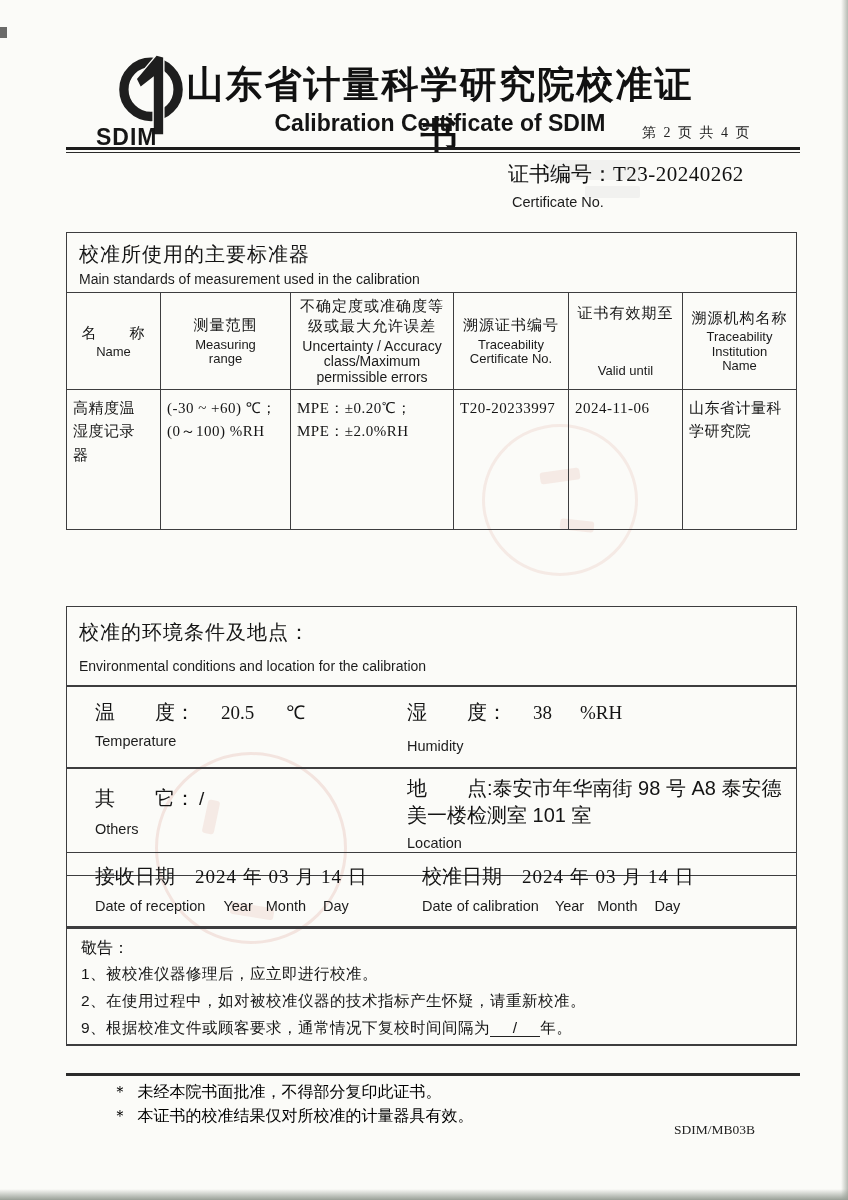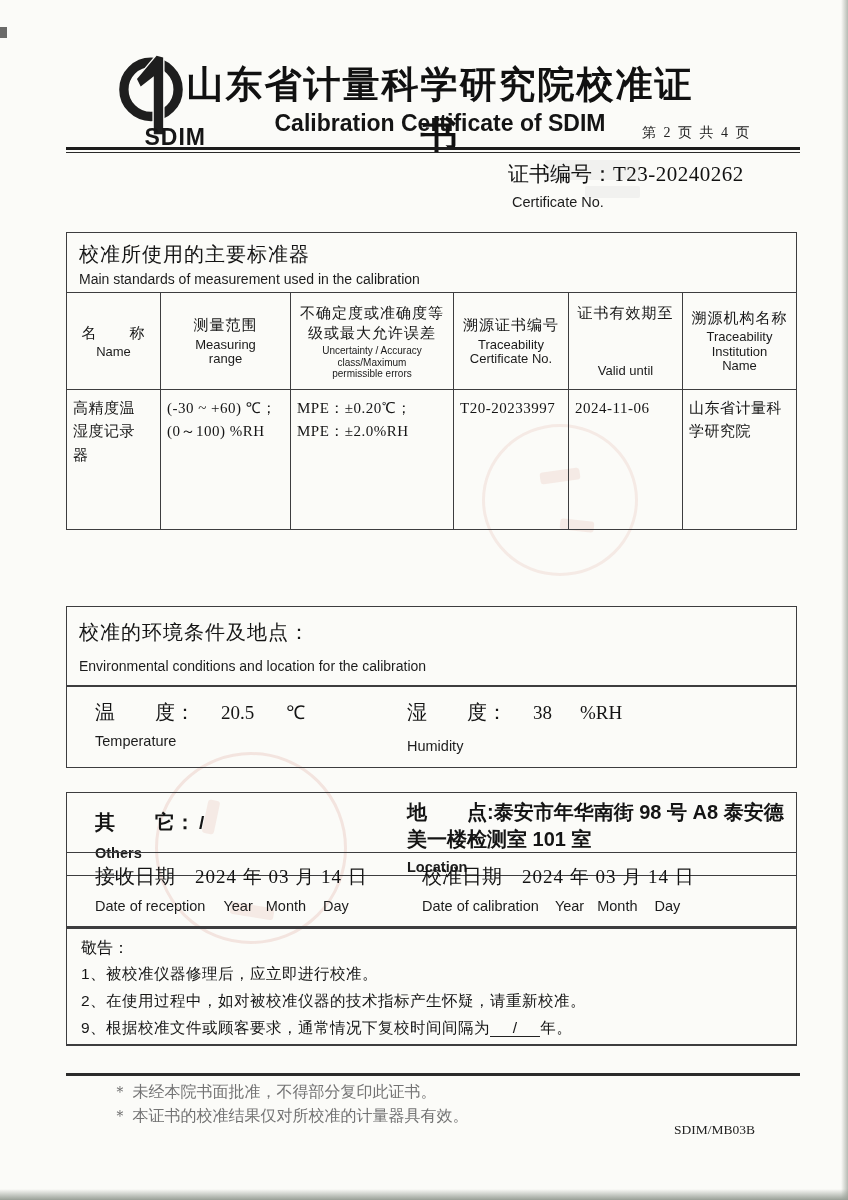--- a/index.html
+++ b/index.html
@@ -9,21 +9,21 @@
     background:#fbfbf8; overflow:hidden;
     font-family:"Liberation Sans", sans-serif; color:#1d1d1f;
   }
   .edge-right { position:absolute; right:0; top:0; width:7px; height:100%;
     background:linear-gradient(to right,rgba(160,165,158,0),#b6bab3); }
   .edge-bottom { position:absolute; left:0; bottom:0; width:100%; height:11px;
     background:linear-gradient(to bottom,rgba(150,156,148,0),#99a097); }
   .speck { position:absolute; background:#3a3a3a; }
 
   
-  .logo { position:absolute; left:96px; top:52px; width:110px; height:102px; text-align:right; }
+  .logo { position:absolute; left:96px; top:52px; width:110px; height:102px; text-align:left; }
   .logo svg { display:block; margin:0 auto; }
   .logo-text { font-weight:bold; font-size:23px; letter-spacing:1px; color:#161616; margin-top:-14px;
     font-family:"Liberation Sans", sans-serif; }
   .title-zh { position:absolute; left:170px; top:60px; width:540px; text-align:center;
     font-family:"Liberation Serif", serif; font-weight:bold; font-size:37px; letter-spacing:2px; color:#111; }
   .title-en { position:absolute; left:170px; top:110px; width:540px; text-align:center;
     font-weight:bold; font-size:23px; color:#141414; }
   .page-info { position:absolute; left:642px; top:124px; font-family:"Liberation Serif", serif;
     font-size:14px; letter-spacing:2px; color:#222; white-space:pre; }
   .double-rule { position:absolute; left:66px; top:147px; width:734px; height:6px;
@@ -49,38 +49,38 @@
   .c0{width:94px;} .c1{width:130px;} .c2{width:163px;} .c3{width:115px;} .c4{width:114px;gap:39px;} .c5{flex:1;}
   .hcell { display:flex; flex-direction:column; justify-content:center; align-items:center;
     text-align:center; padding:2px; }
   .h-zh { font-size:15px; color:#161616; white-space:pre-line; letter-spacing:1px; line-height:1.35; }
   .h-en { font-size:13px; color:#1a1a1a; white-space:pre-line; line-height:1.12; margin-top:2px; }
   .vcell { padding:7px 6px; font-family:"Liberation Serif", serif; font-size:15px;
     color:#151515; white-space:pre-line; line-height:1.55; letter-spacing:0.5px; }
 
   .env-box { top:606px; height:80px; }
   .envrow-box { top:686px; height:82px; }
-  .loc-box { top:792px; height:84px;font-weight:bold; }
+  .loc-box { top:768px; height:108px; }
   .date-box { top:852px; height:76px; border-bottom-width:2.5px; }
   .notice-box { top:928px; height:118px; border-bottom-width:2px; }
 
   .lab { font-size:20px; color:#141414; white-space:pre; }
   .val { font-family:"Liberation Serif", serif; font-size:19px; color:#141414; }
   .en-sub { font-size:14.5px; color:#1c1c1c; }
   .group { position:absolute; }
 
   .blank { display:inline-block; min-width:50px; text-align:center;
     border-bottom:1px solid #222; line-height:1.05; }
 
   .notice-title { position:absolute; left:14px; top:9px; font-size:16px; color:#141414; }
   .notice-item { position:absolute; left:14px; font-size:15.5px; color:#161616; letter-spacing:0.5px; }
 
   .footer-rule { position:absolute; left:66px; top:1073px; width:734px; border-top:3px solid #2b2b2b; }
-  .footnote { position:absolute; left:112px; font-family:Liberation Sans, sans-serif;
-    font-size:16px; color:#737373; }
+  .footnote { position:absolute; left:112px; font-family:Liberation Mono, monospace;
+    font-size:16px; color:#000000; }
   .form-code { position:absolute; left:674px; top:1122px; font-family:"Liberation Serif", serif;
     font-size:13.5px; color:#222; }
 
   
   .stamp { position:absolute; border-radius:50%; pointer-events:none; }
   .ring1 { left:482px; top:424px; width:156px; height:152px; border:3px solid rgba(196,90,72,0.10); }
   .ring2 { left:155px; top:752px; width:192px; height:192px; border:3px solid rgba(196,90,72,0.14); }
   .blob { position:absolute; background:rgba(196,90,72,0.10); border-radius:3px; pointer-events:none; }
   .ghost { position:absolute; background:rgba(120,120,128,0.07); border-radius:2px; pointer-events:none; }
 </style>
@@ -128,21 +128,21 @@
           <div class="h-en">Name</div>
         </div>
         <div class="cell c1 hcell">
           <div class="h-zh">测量范围</div>
           <div class="h-en">Measuring
 range</div>
         </div>
         <div class="cell c2 hcell">
           <div class="h-zh">不确定度或准确度等
 级或最大允许误差</div>
-          <div class="h-en" style="font-size:10px">Uncertainty / Accuracy
+          <div class="h-en" style="font-size:14px">Uncertainty / Accuracy
 class/Maximum
 permissible errors</div>
         </div>
         <div class="cell c3 hcell">
           <div class="h-zh">溯源证书编号</div>
           <div class="h-en">Traceability
 Certificate No.</div>
         </div>
         <div class="cell c4 hcell">
           <div class="h-zh">证书有效期至</div>

